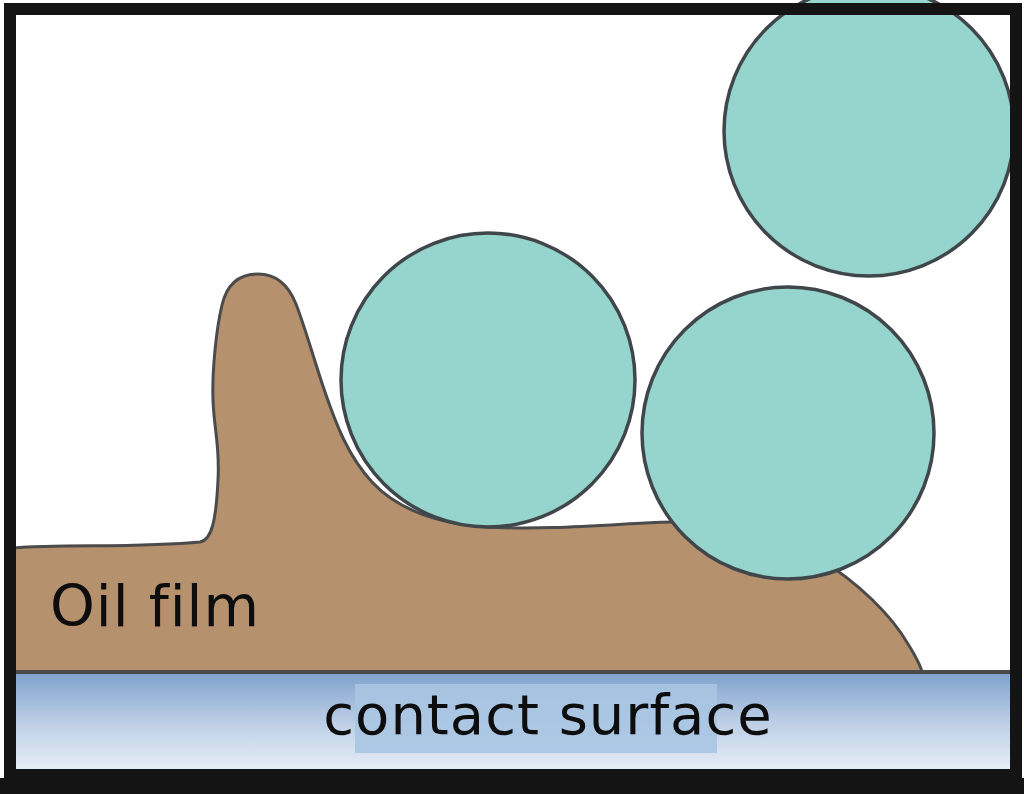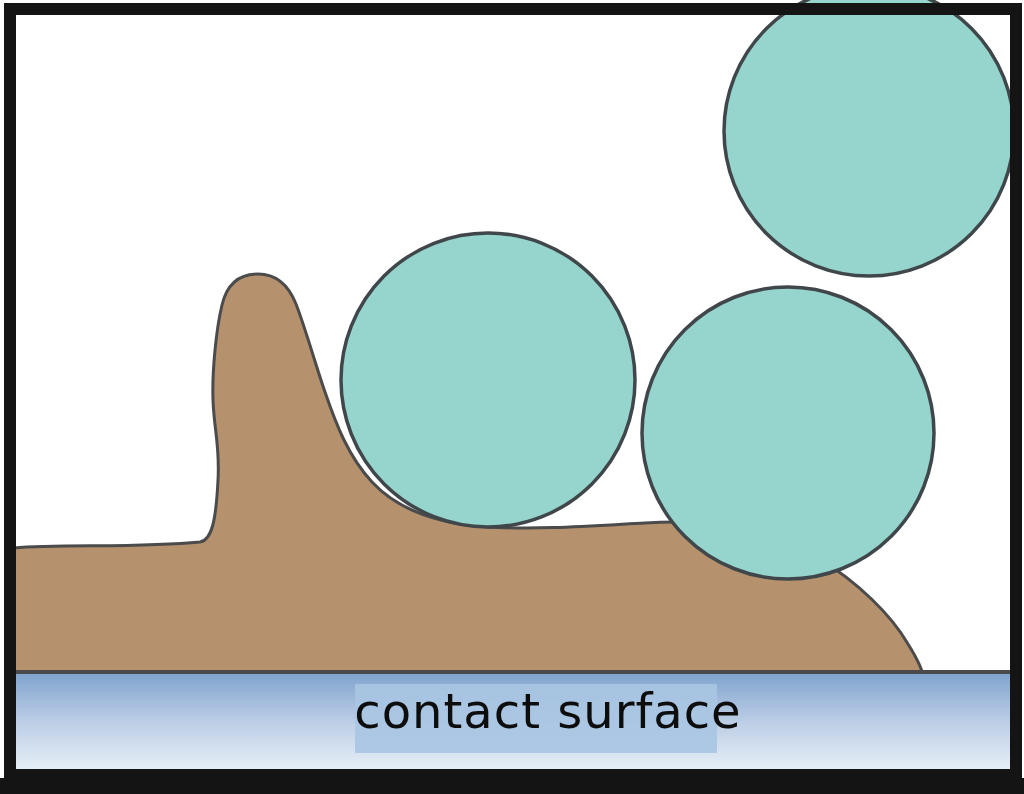--- a/index.html
+++ b/index.html
@@ -31,21 +31,21 @@
   }
   .oil-film-label {
     left: 50px;
     top: 578px;
     font-size: 57px;
   }
   .contact-surface-label {
     left: 72px;
     right: 0;
     top: 687px;
-    font-size: 48px;
+    font-size: 56px;
     text-align: center;
   }
 </style>
 </head>
 <body>
 
 <div class="stage">
 
   <svg width="1024" height="794" viewBox="0 0 1024 794">
     <defs>
@@ -81,16 +81,17 @@
 
     <rect x="14" y="672" width="998" height="100" fill="url(#surfaceGrad)"></rect>
     <line x1="14" y1="672" x2="1012" y2="672" stroke-width="4" stroke="#4a4a4a"></line>
 
     <rect x="355" y="684" width="362" height="69" opacity="0.9" fill="#a9c5e2"></rect>
 
     <rect x="10" y="9" width="1006" height="766" fill="none" stroke-width="12" stroke="#141414"></rect>
     <rect x="0" y="778" width="1024" height="16" fill="#141414"></rect>
   </svg>
 
+  <div class="label oil-film-label">Oil film</div>
 
   <div class="label contact-surface-label">contact surface</div>
 
 </div>
 
 </body></html>

